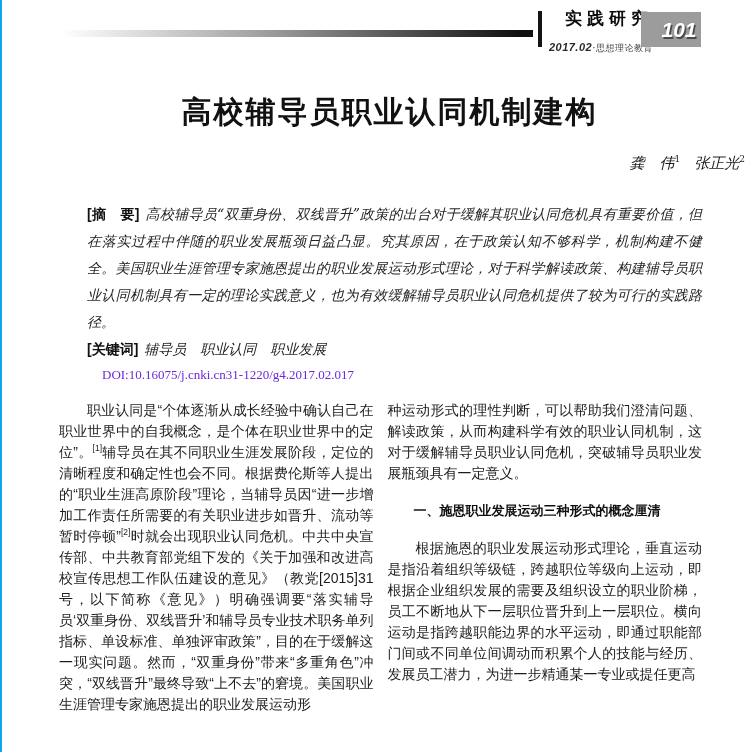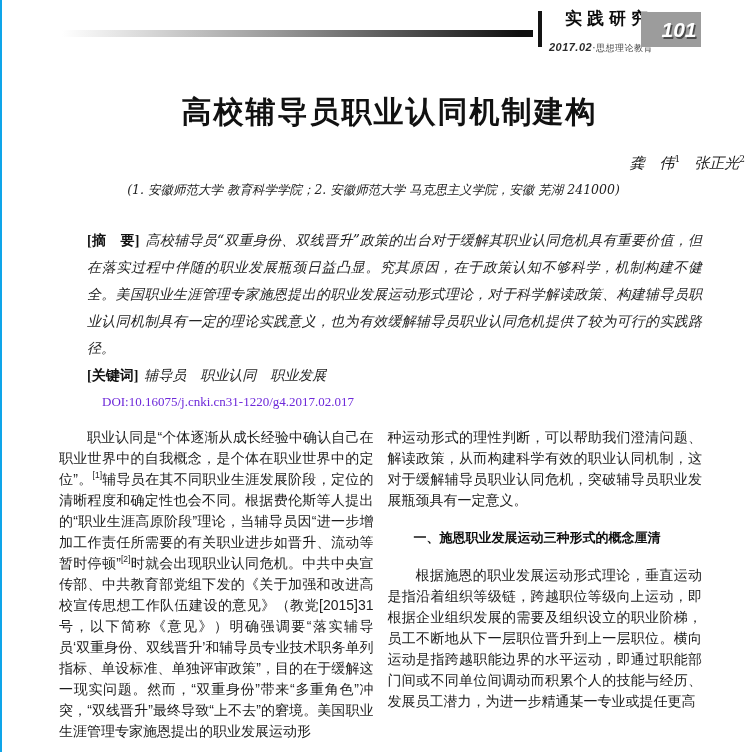--- a/index.html
+++ b/index.html
@@ -44,21 +44,21 @@
   .authors{margin-top:21px;text-align:right;font-size:15px;color:#1a1a1a;}
   .authors sup{font-size:9px;font-style:normal;}
   .author-gap{display:inline-block;width:14px;}
   .affiliation{margin-top:9px;text-align:center;font-size:12.5px;color:#222;}
   
   .meta{margin:28px 43px 0 85px;}
   .abstract{
     margin:0;text-align:justify;font-size:14px;line-height:27px;color:#242424;
   }
   .mlabel{
-    font-family:Liberation Serif, serif;
+    font-family:Liberation Sans, sans-serif;
     font-style:normal;font-weight:bold;color:#111;margin-right:6px;
   }
   .kwline{margin:0;font-size:14px;line-height:26px;}
   .clcline{margin:0;font-size:13.5px;line-height:26px;white-space:nowrap;}
   .clc-seg{margin-right:26px;}
   .latin{font-family:"Liberation Serif","DejaVu Serif",serif;font-style:normal;color:#1a1a1a;}
   .doi{
     margin:0 0 0 15px;font-size:13px;line-height:25px;
     font-family:"Liberation Serif","DejaVu Serif",serif;color:#6d28d9;
   }
@@ -88,21 +88,20 @@
       <div class="jtitle">实践研究</div>
       <div class="jissue"><span class="jdate">2017.02</span><span>·</span><span class="jname">思想理论教育</span></div>
     </div>
     <div class="pagenum">101</div>
   </div>
 
   <h1 class="title">高校辅导员职业认同机制建构</h1>
 
   <div class="authors kai"><span>龚　伟</span><sup>1</sup><span class="author-gap"></span><span>张正光</span><sup>2</sup></div>
 
-  <div class="affiliation kai">(1. 安徽师范大学 教育科学学院；2. 安徽师范大学 马克思主义学院，安徽 芜湖 241000)</div>
 
   <div class="meta">
     <p class="abstract kai"><b class="mlabel">[摘　要]</b><span>高校辅导员“双重身份、双线晋升”政策的出台对于缓解其职业认同危机具有重要价值，但在落实过程中伴随的职业发展瓶颈日益凸显。究其原因，在于政策认知不够科学，机制构建不健全。美国职业生涯管理专家施恩提出的职业发展运动形式理论，对于科学解读政策、构建辅导员职业认同机制具有一定的理论实践意义，也为有效缓解辅导员职业认同危机提供了较为可行的实践路径。</span></p>
 
     <p class="kwline kai"><b class="mlabel">[关键词]</b><span>辅导员　职业认同　职业发展</span></p>
 
 
     <p class="doi">DOI:10.16075/j.cnki.cn31-1220/g4.2017.02.017</p>
   </div>
 

